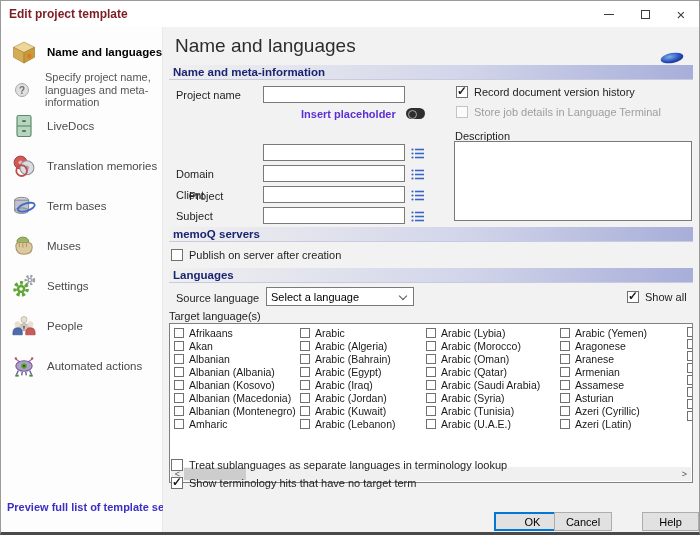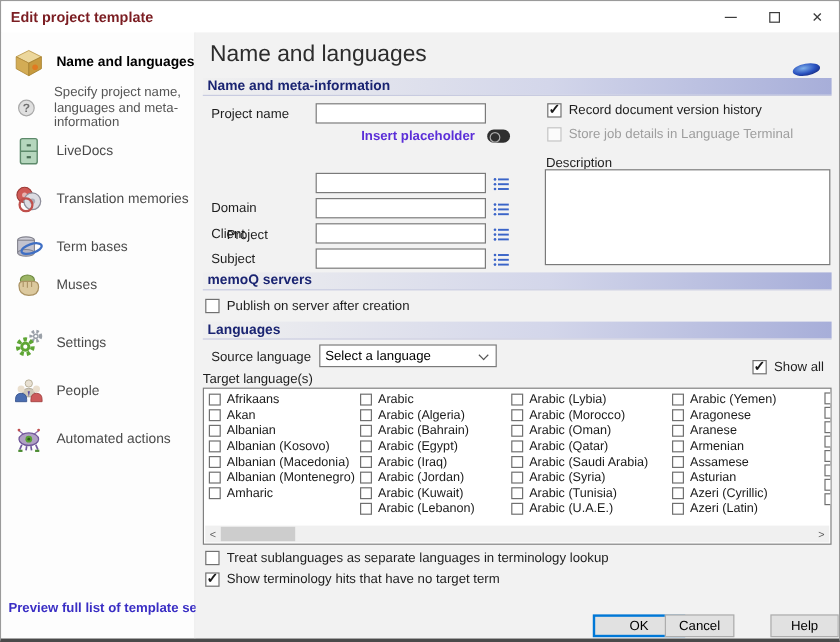--- a/index.html
+++ b/index.html
@@ -48,21 +48,21 @@
   .cb-row.disabled .cb-label{color:#9e9e9e;}
 
   .link-violet{position:absolute;font-size:11px;font-weight:bold;color:#5b2ed8;white-space:nowrap;cursor:pointer;}
   .toggle-pill{position:absolute;width:19px;height:11px;border-radius:5.5px;background:#2f2f2f;cursor:pointer;}
   .toggle-pill::before{content:"";position:absolute;left:2px;top:2px;width:7px;height:7px;border-radius:50%;border:1.5px solid #aaa;}
 
   .select{position:absolute;height:19px;border:1px solid #7a7a7a;background:#fff;font-size:11px;display:flex;align-items:center;padding:0 4px;cursor:pointer;}
   .select .chev{position:absolute;right:7px;top:5px;width:6px;height:6px;border-right:1.5px solid #555;border-bottom:1.5px solid #555;transform:rotate(45deg);}
 
   
-  .lang-box{position:absolute;left:6px;top:296px;width:524px;height:131px;background:#fff;border:1px solid #808080;overflow:hidden;}
+  .lang-box{position:absolute;left:6px;top:296px;width:524px;height:160px;background:#fff;border:1px solid #808080;overflow:hidden;}
   .lang-col{position:absolute;top:2px;display:flex;flex-direction:column;}
   .lang{height:13px;display:flex;align-items:center;gap:5px;cursor:default;}
   .lang .lcb{width:10px;height:10px;border:1px solid #707070;background:#fff;flex:0 0 10px;}
   .lang .ltxt{font-size:10.5px;color:#1a1a1a;white-space:nowrap;}
   .sliver-col{position:absolute;left:517px;top:2px;display:flex;flex-direction:column;}
   .sliver-col .lcb{width:10px;height:10px;border:1px solid #707070;background:#fff;margin:1px 0;}
 
   .hscroll{position:absolute;left:1px;right:1px;bottom:1px;height:14px;background:#f0f0f0;}
   .hs-arrow{position:absolute;top:0;width:13px;height:14px;display:flex;align-items:center;justify-content:center;font-size:9px;color:#555;cursor:pointer;}
   .hs-thumb{position:absolute;left:13px;top:1px;width:62px;height:12px;background:#cdcdcd;cursor:pointer;}
@@ -137,21 +137,21 @@
         <svg width="28" height="28" viewBox="0 0 24 24">
             <ellipse cx="10" cy="7" rx="6" ry="2.4" fill="#d0d0da" stroke="#84848f" stroke-width="0.8"></ellipse>
             <rect x="4" y="7" width="12" height="9" fill="#c2c2ce" stroke="#84848f" stroke-width="0.8"></rect>
             <ellipse cx="10" cy="16" rx="6" ry="2.4" fill="#b4b4c2" stroke="#84848f" stroke-width="0.8"></ellipse>
             <ellipse cx="14" cy="13" rx="7.5" ry="3.2" fill="none" stroke="#3f6fc4" stroke-width="1.6" transform="rotate(-18 14 13)"></ellipse>
           </svg>
       </span>
       <span class="side-label">Term bases</span>
     </div>
 
-    <div class="side-item" style="top:196px;">
+    <div class="side-item" style="top:204px;">
       <span class="icn">
         <svg width="28" height="28" viewBox="0 0 24 24">
             <ellipse cx="11" cy="8" rx="5" ry="3.6" fill="#9cb566" stroke="#6f8a41" stroke-width="0.8"></ellipse>
             <path d="M5 12 q0 -3 3 -3 l7 0 q4 0 4 4 q0 6 -7 6 q-7 0 -7 -7z" fill="#dcc99e" stroke="#ab9364" stroke-width="0.9"></path>
             <line x1="8" y1="9.5" x2="8" y2="13" stroke="#ab9364" stroke-width="0.8"></line>
             <line x1="11" y1="9.5" x2="11" y2="13.5" stroke="#ab9364" stroke-width="0.8"></line>
             <line x1="14" y1="9.5" x2="14" y2="13" stroke="#ab9364" stroke-width="0.8"></line>
           </svg>
       </span>
       <span class="side-label">Muses</span>
@@ -307,38 +307,42 @@
 
     <div class="section-bar" style="top:241px;">Languages</div>
 
     <div class="lbl" style="left:13px;top:265px;">Source language</div>
     <div class="select" style="left:103px;top:260px;width:148px;">
       <span>Select a language</span>
       <span class="chev"></span>
     </div>
 
     <div class="lbl" style="left:6px;top:283px;">Target language(s)</div>
-    <div class="cb-row" style="left:464px;top:273px;">
+    <div class="cb-row" style="left:464px;top:264px;">
       <span class="cb checked"></span>
       <span class="cb-label">Show all</span>
     </div>
 
     <div class="lang-box">
       <div class="lang-col" style="left:4px;">
         <label class="lang">
             <span class="lcb"></span>
             <span class="ltxt">Afrikaans</span>
           </label>
         <label class="lang">
             <span class="lcb"></span>
             <span class="ltxt">Akan</span>
           </label>
         <label class="lang">
             <span class="lcb"></span>
             <span class="ltxt">Albanian</span>
+          </label>
+        <label class="lang">
+            <span class="lcb"></span>
+            <span class="ltxt">Albanian (Albania)</span>
           </label>
         <label class="lang">
             <span class="lcb"></span>
             <span class="ltxt">Albanian (Kosovo)</span>
           </label>
         <label class="lang">
             <span class="lcb"></span>
             <span class="ltxt">Albanian (Macedonia)</span>
           </label>
         <label class="lang">

